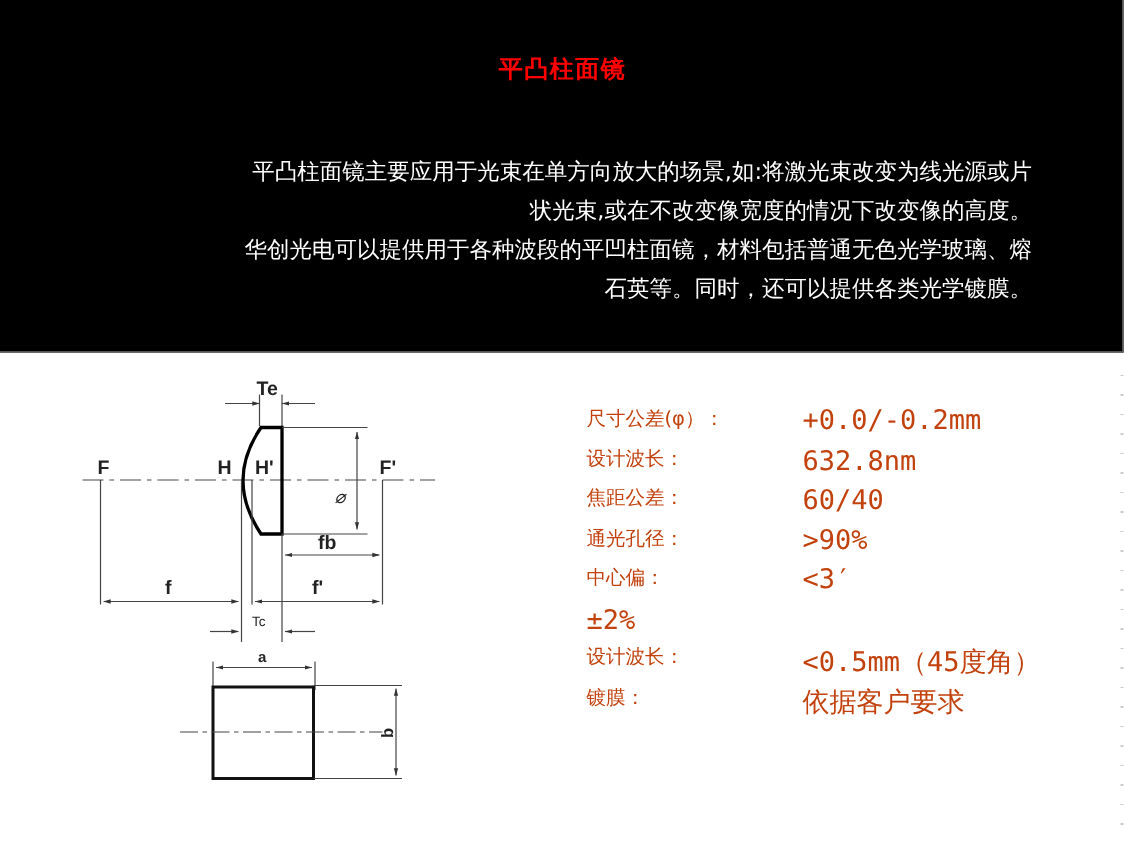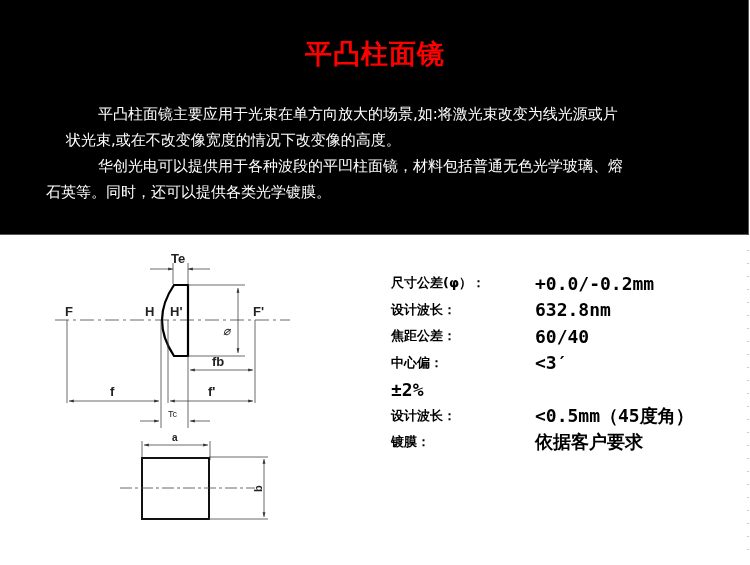--- a/index.html
+++ b/index.html
@@ -6,32 +6,32 @@
   body {
     width: 750px; height: 565px; background: #ffffff; position: relative; overflow: hidden;
     font-family: "DejaVu Sans", "Liberation Sans", sans-serif;
   }
   .banner {
     position: absolute; left: 0; top: 0; width: 748px; height: 234px;
     background: #000000; border-right: 1px solid #555; border-bottom: 1px solid #555;
   }
   .title {
     position: absolute; left: 0; width: 750px; top: 36px; text-align: center;
-    color: #ff0000; font-size: 27px; font-weight: bold; letter-spacing: 1px;
+    color: #ff0000; font-size: 16px; font-weight: bold; letter-spacing: 1px;
   }
   .para {
     position: absolute; left: 68px; width: 620px; color: #ffffff;
     font-size: 15px; line-height: 26px;
   }
   .para p { margin: 0; }
-  .p1 { top: 101px; }
+  .p1 { top: 101px; text-align: right; }
   .indent { text-indent: 30px; }
   .diagram { position: absolute; left: 40px; top: 248px; width: 260px; height: 300px; }
   .specs { position: absolute; left: 391px; top: 270px; width: 320px; }
-  .spec-row { display: flex; height: 26.5px; align-items: center; font-size: 13px; color: #000000; font-weight: bold; }
+  .spec-row { display: flex; height: 26.5px; font-size: 13px; color: #c2410c; }
   .spec-label { width: 144px; }
   .spec-value { flex: 1; font-family: "DejaVu Sans Mono", "Liberation Mono", monospace; font-size: 18px; }
   .edge-dots { position: absolute; left: 747px; top: 250px; width: 2px; height: 300px;
     background: repeating-linear-gradient(to bottom, #ccc 0 1px, transparent 1px 13px); }
 </style>
 </head>
 <body>
 
 <div class="banner">
   <div class="title">平凸柱面镜</div>
@@ -117,20 +117,24 @@
     </div>
   <div class="spec-row">
       <span class="spec-label">设计波长：</span>
       <span class="spec-value">632.8nm</span>
     </div>
   <div class="spec-row">
       <span class="spec-label">焦距公差：</span>
       <span class="spec-value">60/40</span>
     </div>
   <div class="spec-row">
+      <span class="spec-label">通光孔径：</span>
+      <span class="spec-value">&gt;90%</span>
+    </div>
+  <div class="spec-row">
       <span class="spec-label">中心偏：</span>
       <span class="spec-value">&lt;3′</span>
     </div>
   <div class="spec-row">
       <span class="spec-value">±2%</span>
     </div>
   <div class="spec-row">
       <span class="spec-label">设计波长：</span>
       <span class="spec-value">&lt;0.5mm（45度角）</span>
     </div>

